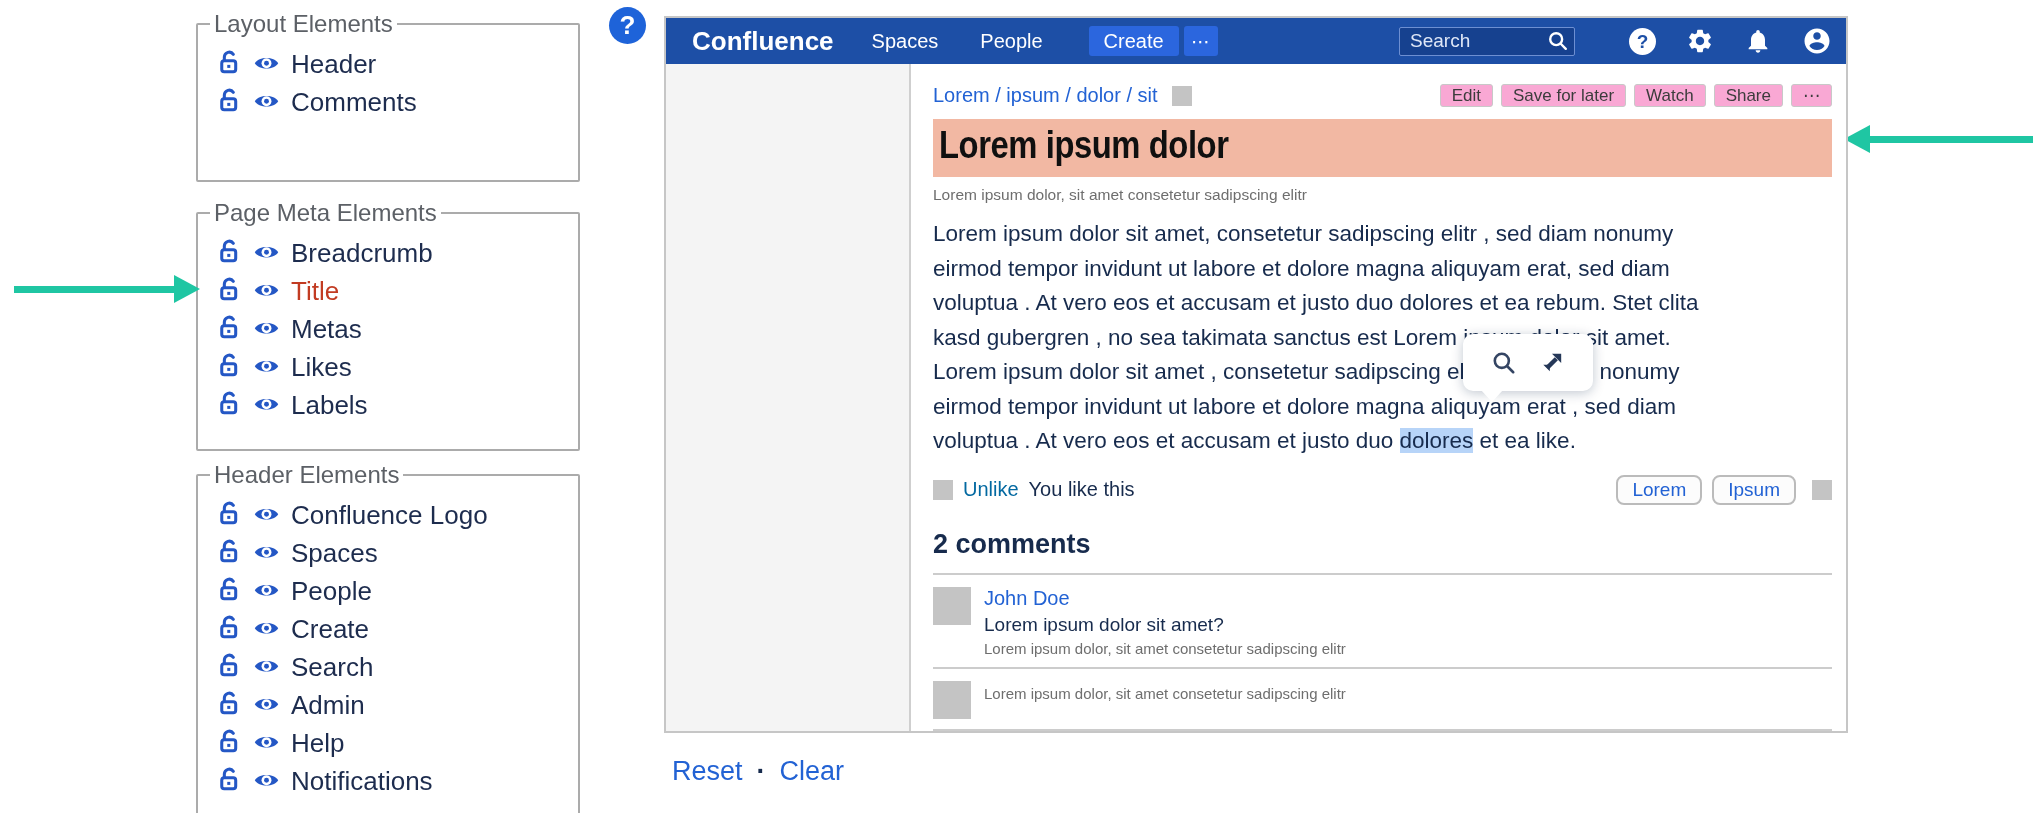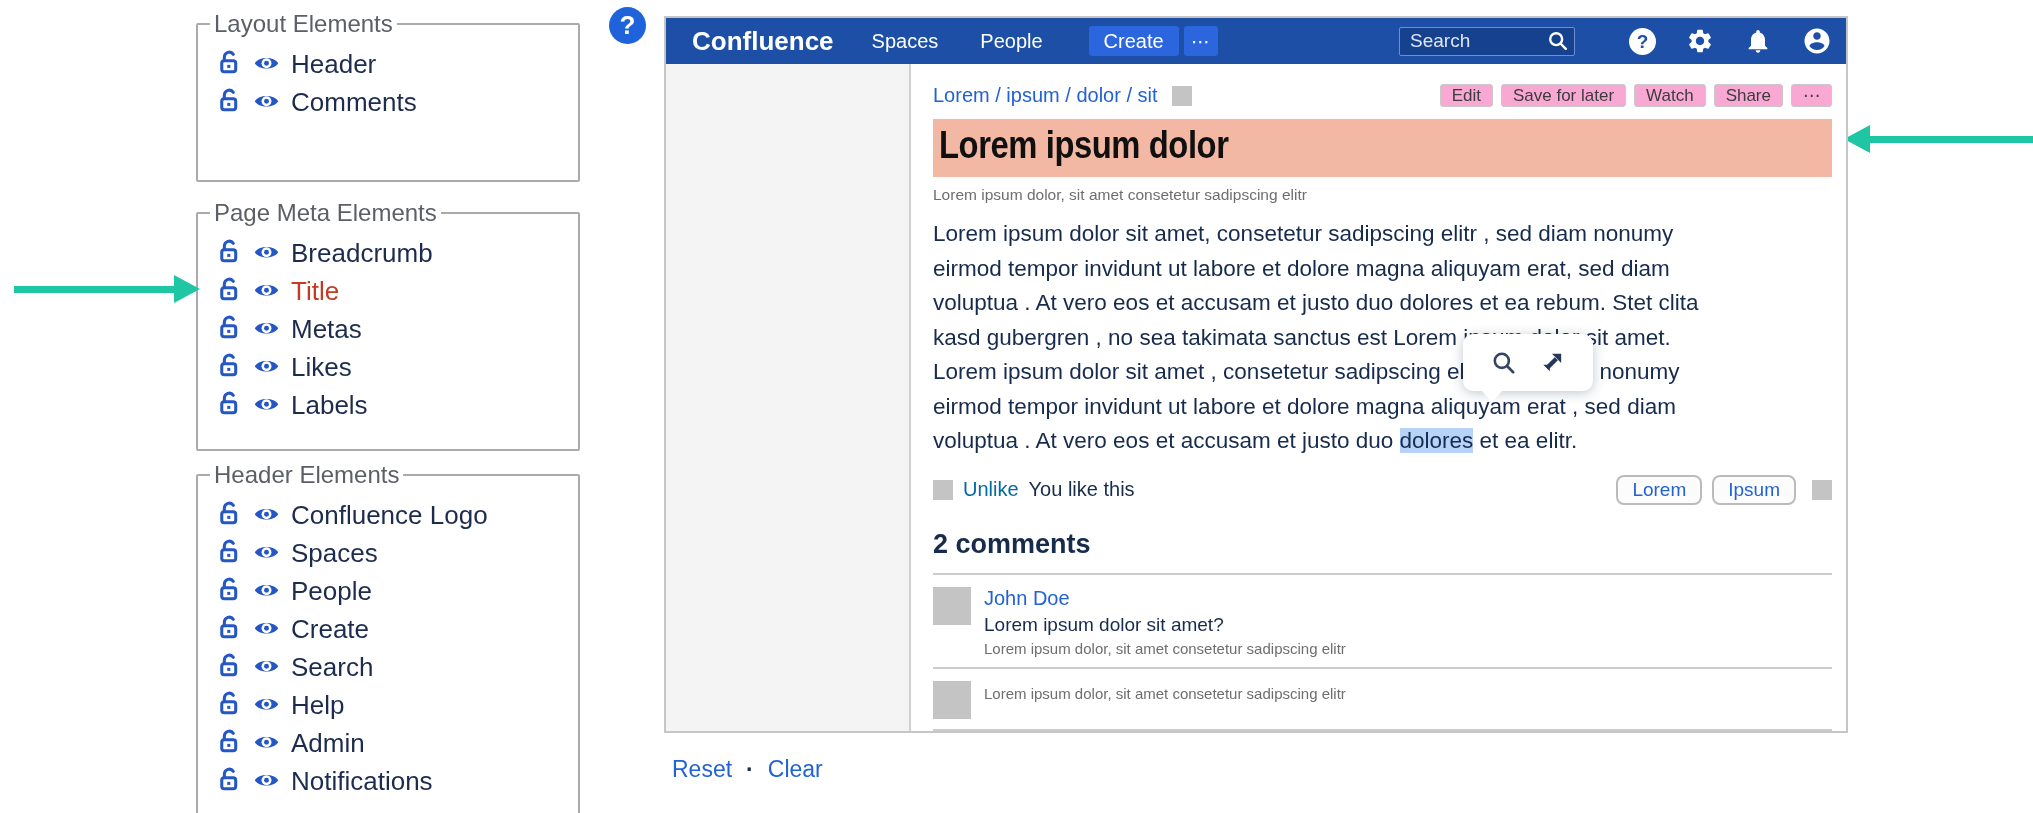--- a/index.html
+++ b/index.html
@@ -82,21 +82,21 @@
 
   .cmt-head{margin-top:24px;font-size:27px;font-weight:bold;color:#172b4d;}
   .divider{margin-top:13px;border-top:2px solid #ccc;}
   .comment{display:flex;gap:13px;padding:12px 0 10px 0;border-bottom:2px solid #ccc;}
   .avatar{width:38px;height:38px;background:#c4c4c4;flex:0 0 38px;}
   .c-author{font-size:20px;color:#2262d4;cursor:pointer;}
   .c-text{font-size:19px;color:#172b4d;margin-top:4px;font-weight:bold;font-weight:500;}
   .c-meta{font-size:15px;color:#6e6e6e;margin-top:4px;}
 
   .footer{position:absolute;left:672px;top:756px;display:flex;align-items:center;gap:14px;
-          font-size:23px;}
+          font-size:27px;}
   .footer .flink{color:#2262d4;cursor:pointer;}
   .footer .fsep{color:#172b4d;font-weight:bold;}
 </style>
 </head>
 <body>
 
 <svg width="0" height="0" style="position:absolute">
   <defs>
     <g id="i-lock" fill="none" stroke="#2457c5" stroke-width="2.7" stroke-linecap="round" stroke-linejoin="round">
       <rect x="6" y="10.4" width="12.4" height="9.8" rx="2.2"></rect>
@@ -251,30 +251,30 @@
           </svg>
         <span class="lbl">Search</span>
       </div>
       <div class="trow">
         <svg class="ticon" viewBox="0 0 24 24">
             <use href="#i-lock"></use>
           </svg>
         <svg class="ticon" viewBox="0 0 24 24">
             <use href="#i-eye"></use>
           </svg>
+        <span class="lbl">Admin</span>
+      </div>
+      <div class="trow">
+        <svg class="ticon" viewBox="0 0 24 24">
+            <use href="#i-lock"></use>
+          </svg>
+        <svg class="ticon" viewBox="0 0 24 24">
+            <use href="#i-eye"></use>
+          </svg>
         <span class="lbl">Help</span>
-      </div>
-      <div class="trow">
-        <svg class="ticon" viewBox="0 0 24 24">
-            <use href="#i-lock"></use>
-          </svg>
-        <svg class="ticon" viewBox="0 0 24 24">
-            <use href="#i-eye"></use>
-          </svg>
-        <span class="lbl">Admin</span>
       </div>
       <div class="trow">
         <svg class="ticon" viewBox="0 0 24 24">
             <use href="#i-lock"></use>
           </svg>
         <svg class="ticon" viewBox="0 0 24 24">
             <use href="#i-eye"></use>
           </svg>
         <span class="lbl">Notifications</span>
       </div>
@@ -349,21 +349,21 @@
 
       <div class="byline">Lorem ipsum dolor, sit amet consetetur sadipscing elitr</div>
 
       <div class="para">
         <div>Lorem ipsum dolor sit amet, consetetur sadipscing elitr , sed diam nonumy</div>
         <div>eirmod tempor invidunt ut labore et dolore magna aliquyam erat, sed diam</div>
         <div>voluptua . At vero eos et accusam et justo duo dolores et ea rebum. Stet clita</div>
         <div>kasd gubergren , no sea takimata sanctus est Lorem ipsum dolor sit amet.</div>
         <div>Lorem ipsum dolor sit amet , consetetur sadipscing elitr , sed diam nonumy</div>
         <div>eirmod tempor invidunt ut labore et dolore magna aliquyam erat , sed diam</div>
-        <div><span>voluptua . At vero eos et accusam et justo duo </span><span class="selword">dolores</span><span> et ea elitr.</span></div>
+        <div><span>voluptua . At vero eos et accusam et justo duo </span><span class="selword">dolores</span><span> et ea like.</span></div>
       </div>
 
       <div class="likes-row">
         <span class="sq"></span>
         <span class="unlike">Unlike</span>
         <span class="like-status">You like this</span>
         <span class="label-group">
           <button class="lblbtn">Lorem</button>
           <button class="lblbtn">Ipsum</button>
           <span class="sq label-sq"></span>

